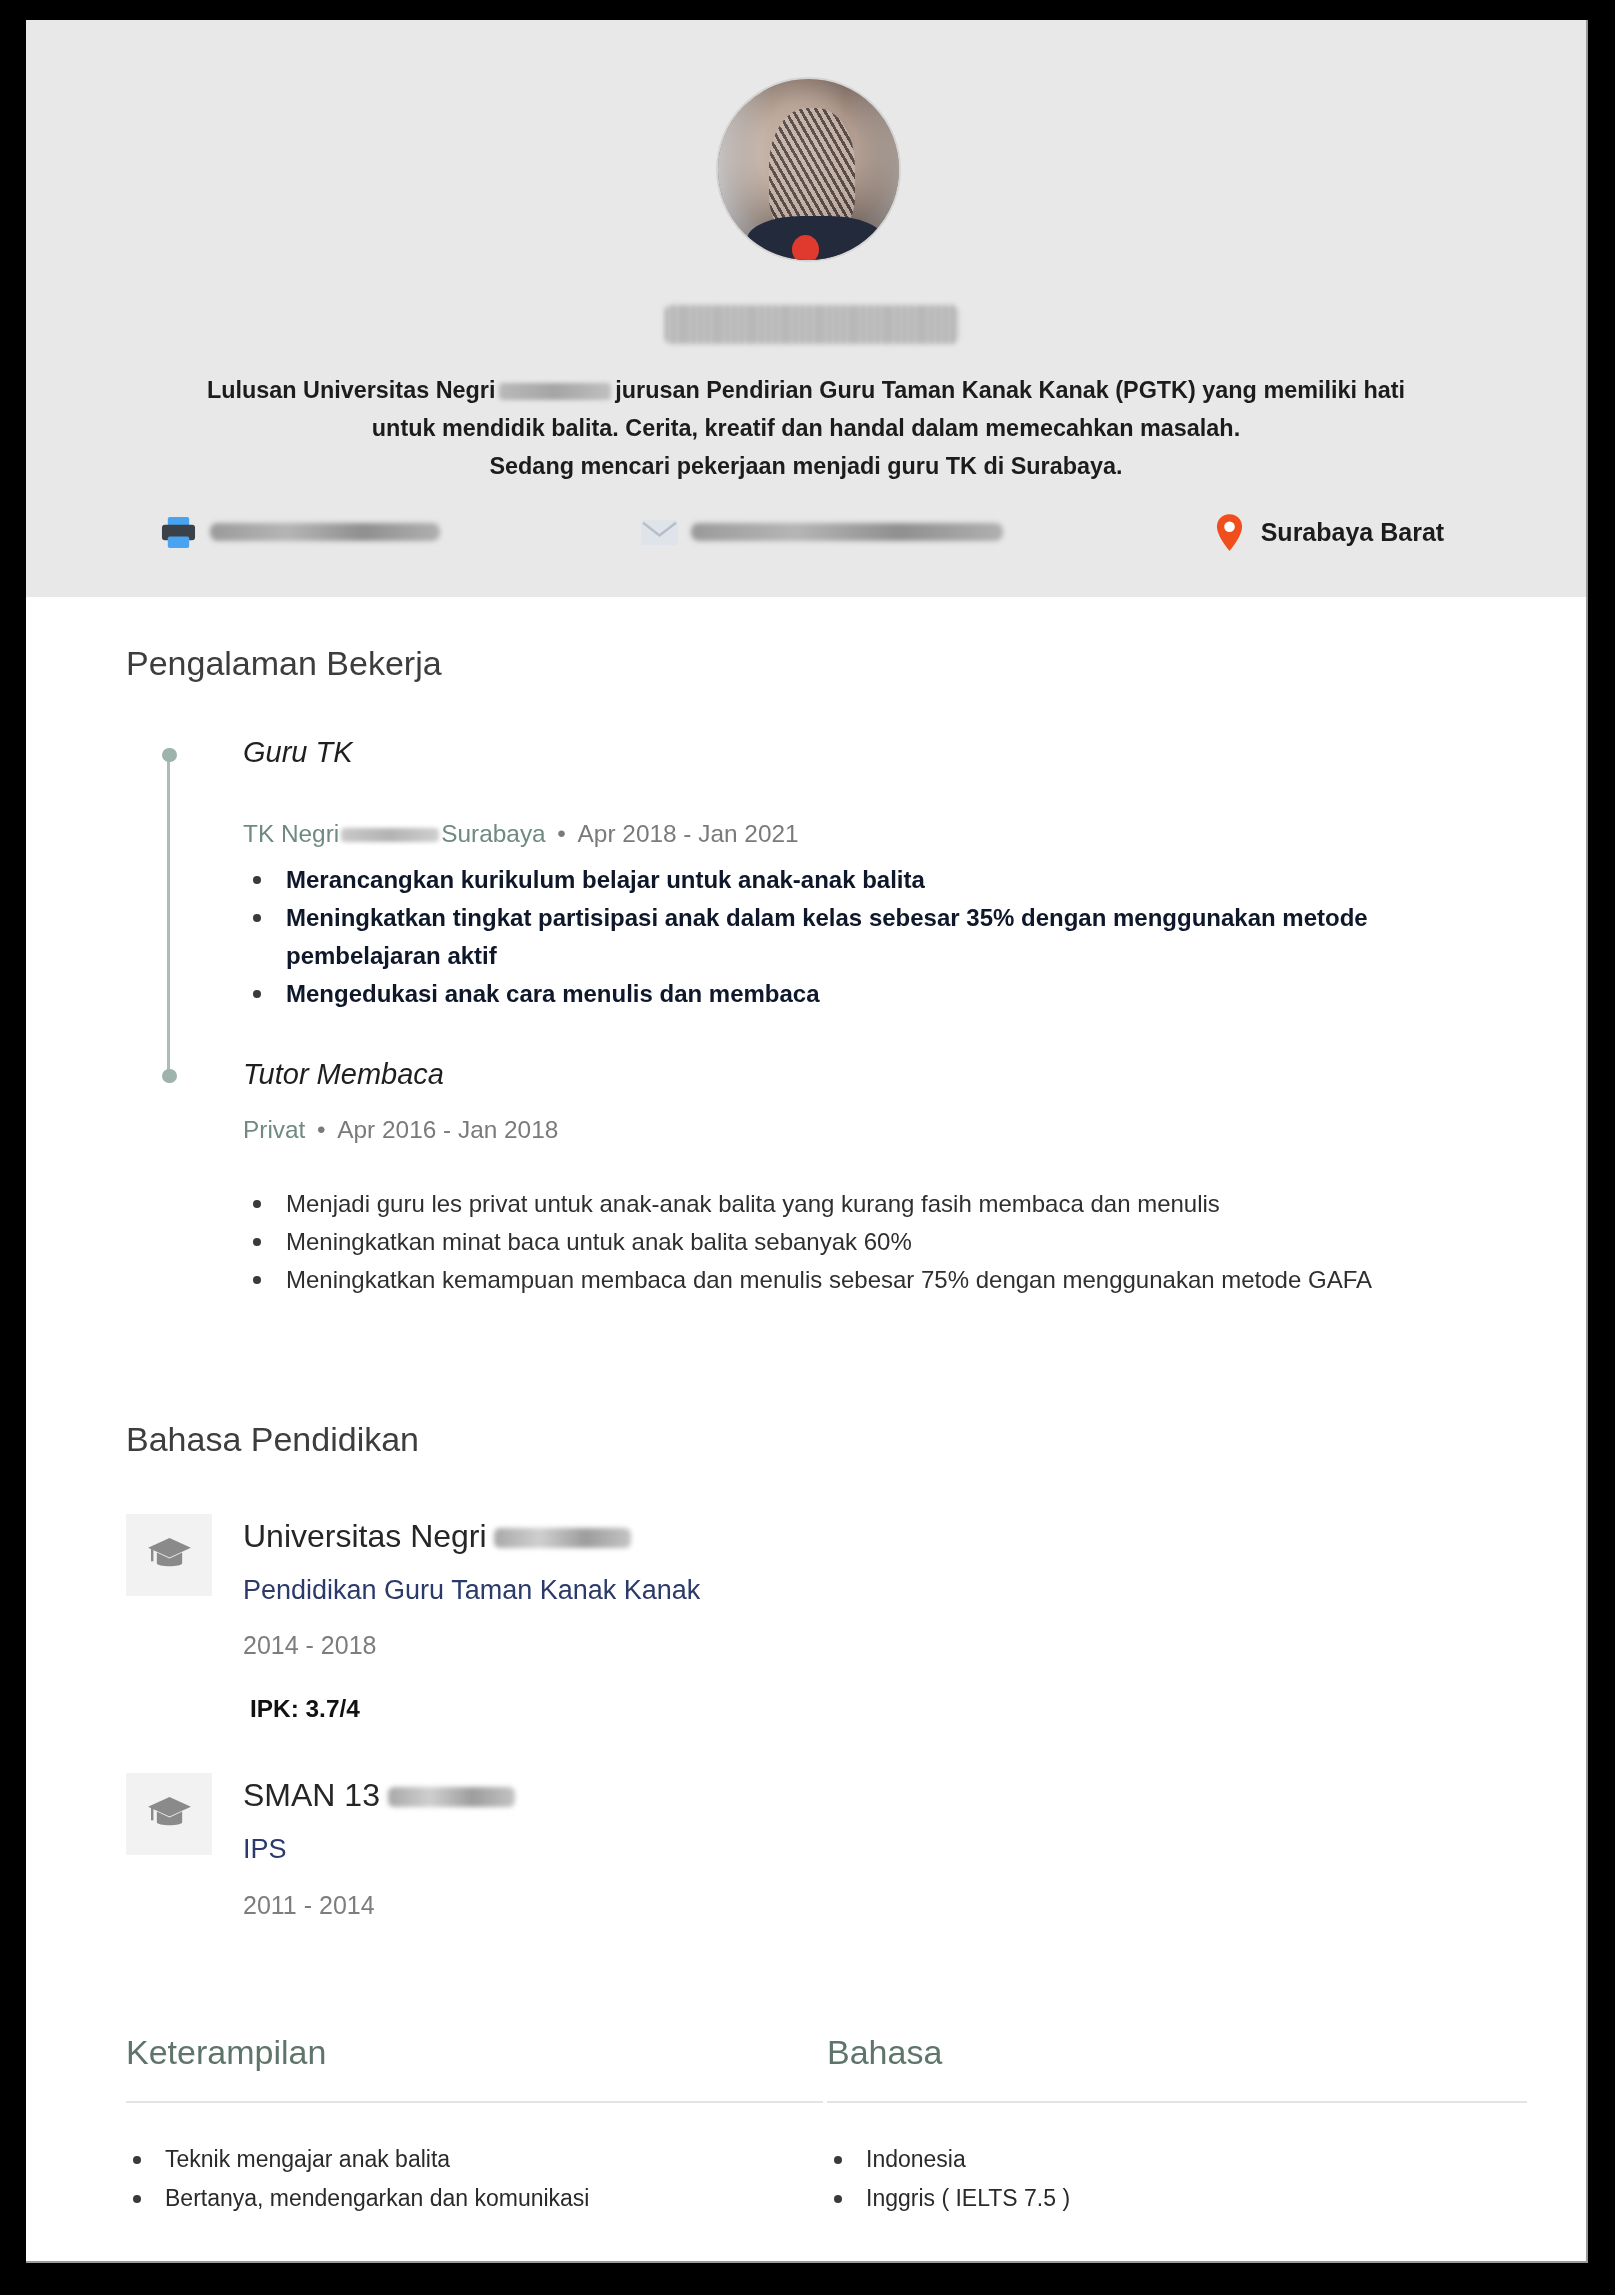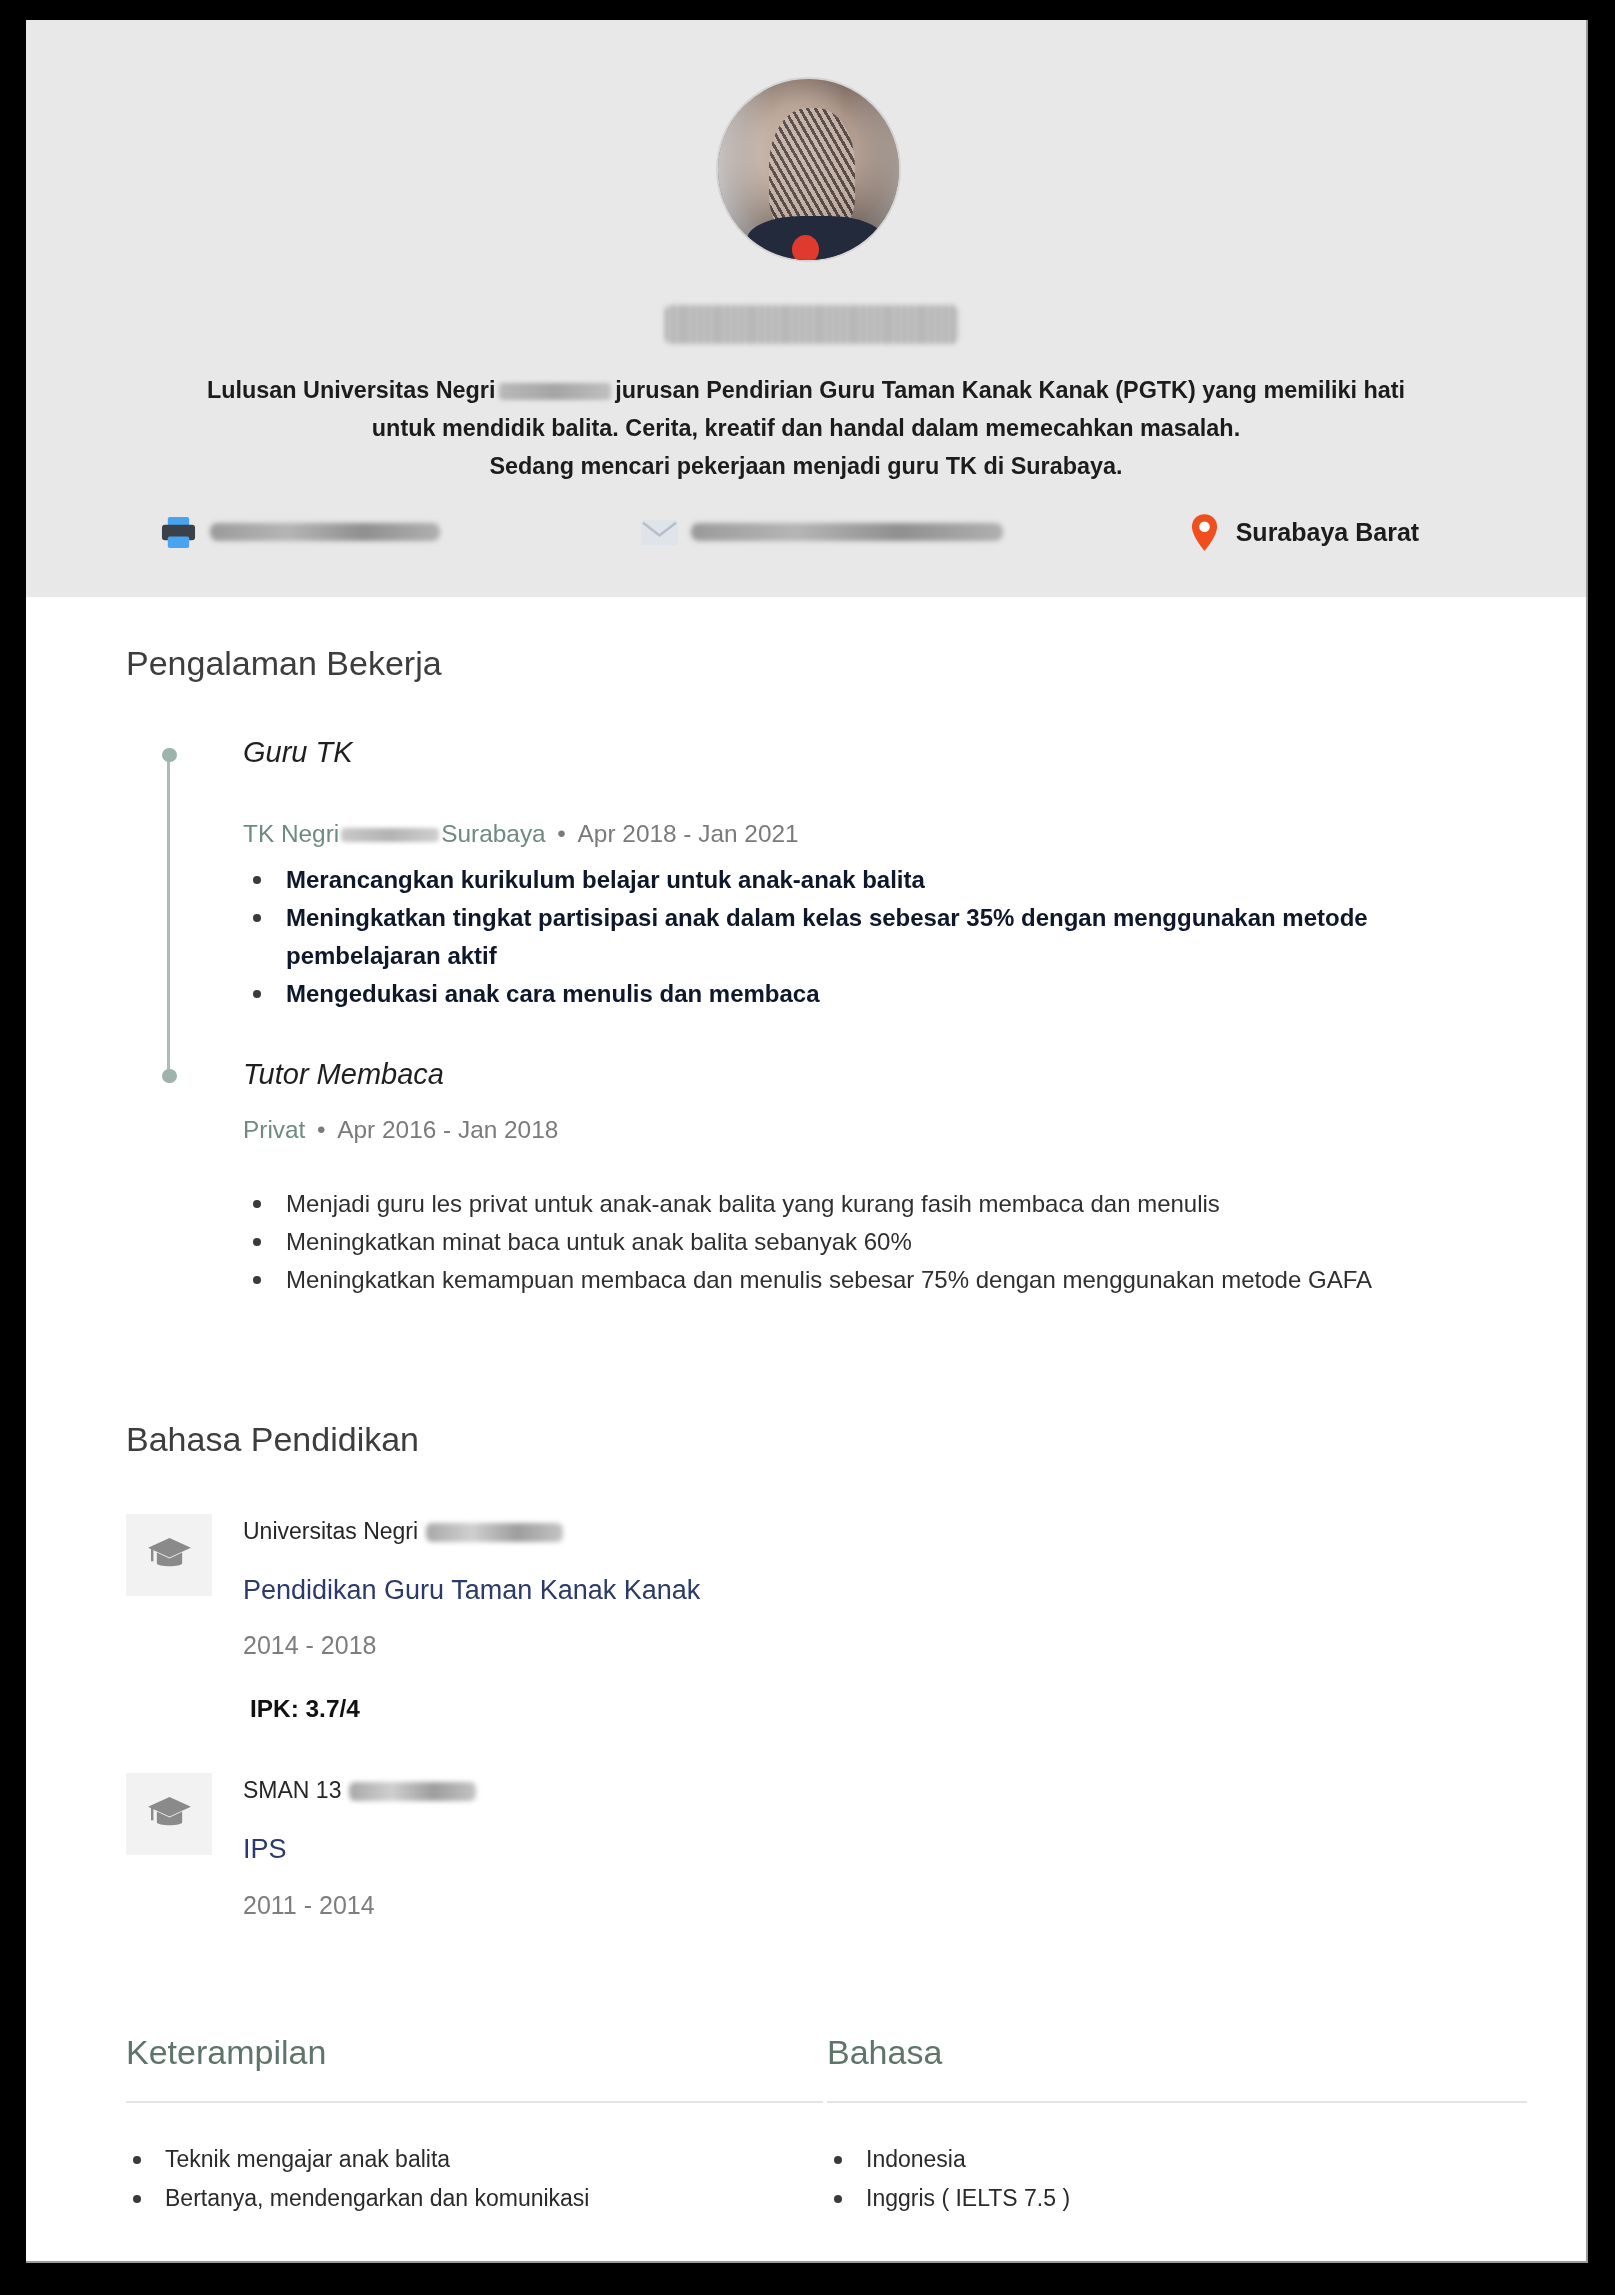--- a/index.html
+++ b/index.html
@@ -33,21 +33,21 @@
     position: absolute; left: 78px; top: 351px; width: 1404px; text-align: center;
     font-size: 23.4px; line-height: 38px; color: #1c1c1c; font-weight: bold;
   }
   .redact-inline {
     display: inline-block; width: 112px; height: 17.6px; vertical-align: middle;
     background: linear-gradient(90deg, #b9b9b9, #a5a5a5, #c0c0c0); filter: blur(2px); border-radius: 3.9px; margin: 0 3.9px;
   }
   .contact { position: absolute; top: 493px; height: 39px; display: flex; align-items: center; }
   .contact.phone { left: 133px; }
   .contact.email { left: 614px; }
-  .contact.loc { left: 1159px; }
+  .contact.loc { left: 1184px; }
   .contact-icon { width: 39px; height: 39px; display: flex; align-items: center; justify-content: center; margin-right: 11.7px; }
   .contact-redact { height: 17.6px; background: linear-gradient(90deg,#9a9a9a,#b5b5b5,#8f8f8f,#b0b0b0); filter: blur(2.4px); border-radius: 7.8px; }
   .contact.phone .contact-redact { width: 230px; }
   .contact.email .contact-redact { width: 312px; }
   .contact-text { font-size: 25px; color: #1c1c1c; font-weight: bold; }
 
   
   .section-title {
     position: absolute; font-size: 34px; color: #3d3d3d; font-weight: normal;
   }
@@ -59,21 +59,21 @@
   .job-meta .sep { margin: 0 11.7px; }
   .redact-company { display:inline-block; width: 98px; height: 13.7px; vertical-align: middle;
     background: linear-gradient(90deg,#c8c8c8,#b3b3b3,#cfcfcf); filter: blur(2px); border-radius: 3.9px; margin: 0 2px; }
   .bullets { position: absolute; left: 217px; width: 1268px; list-style: none; }
   .bullets li { position: relative; padding-left: 43px; font-size: 24px; line-height: 38px; }
   .bullets li::before { content: ""; position: absolute; left: 9.8px; top: 15.6px; width: 7.8px; height: 7.8px; border-radius: 50%; background: #3a3a3a; }
   .bullets.strong li { color: #0f172a; font-weight: bold; }
   .bullets.soft li { color: #2f2f2f; }
 
   .edu-icon-box { position: absolute; left: 100px; width: 86px; height: 82px; background: #f2f2f2; display:flex; align-items:center; justify-content:center; }
-  .edu-school { position: absolute; left: 217px; font-size: 23px; color: #262626; }
+  .edu-school { position: absolute; left: 217px; font-size: 32px; color: #262626; }
   .edu-degree { position: absolute; left: 217px; font-size: 27px; color: #2b3a6b; }
   .edu-years { position: absolute; left: 217px; font-size: 25px; color: #7d7d7d; }
   .edu-gpa { position: absolute; left: 217px; font-size: 24.4px; color: #111; font-weight: bold; }
   .redact-school { display:inline-block; width: 137px; height: 19.5px; vertical-align: middle;
     background: linear-gradient(90deg,#a8a8a8,#cfcfcf,#9d9d9d,#c4c4c4); filter: blur(2.4px); border-radius: 5.9px; margin-left: 7.8px; }
 
   .col-title { position: absolute; font-size: 34px; color: #5f756b; }
   .col-divider { position: absolute; height: 2.9px; background: #e4e4e4; }
   .col-list { position: absolute; list-style: none; }
   .col-list li { position: relative; padding-left: 39px; font-size: 23px; line-height: 39px; color: #2a2a2a; }

